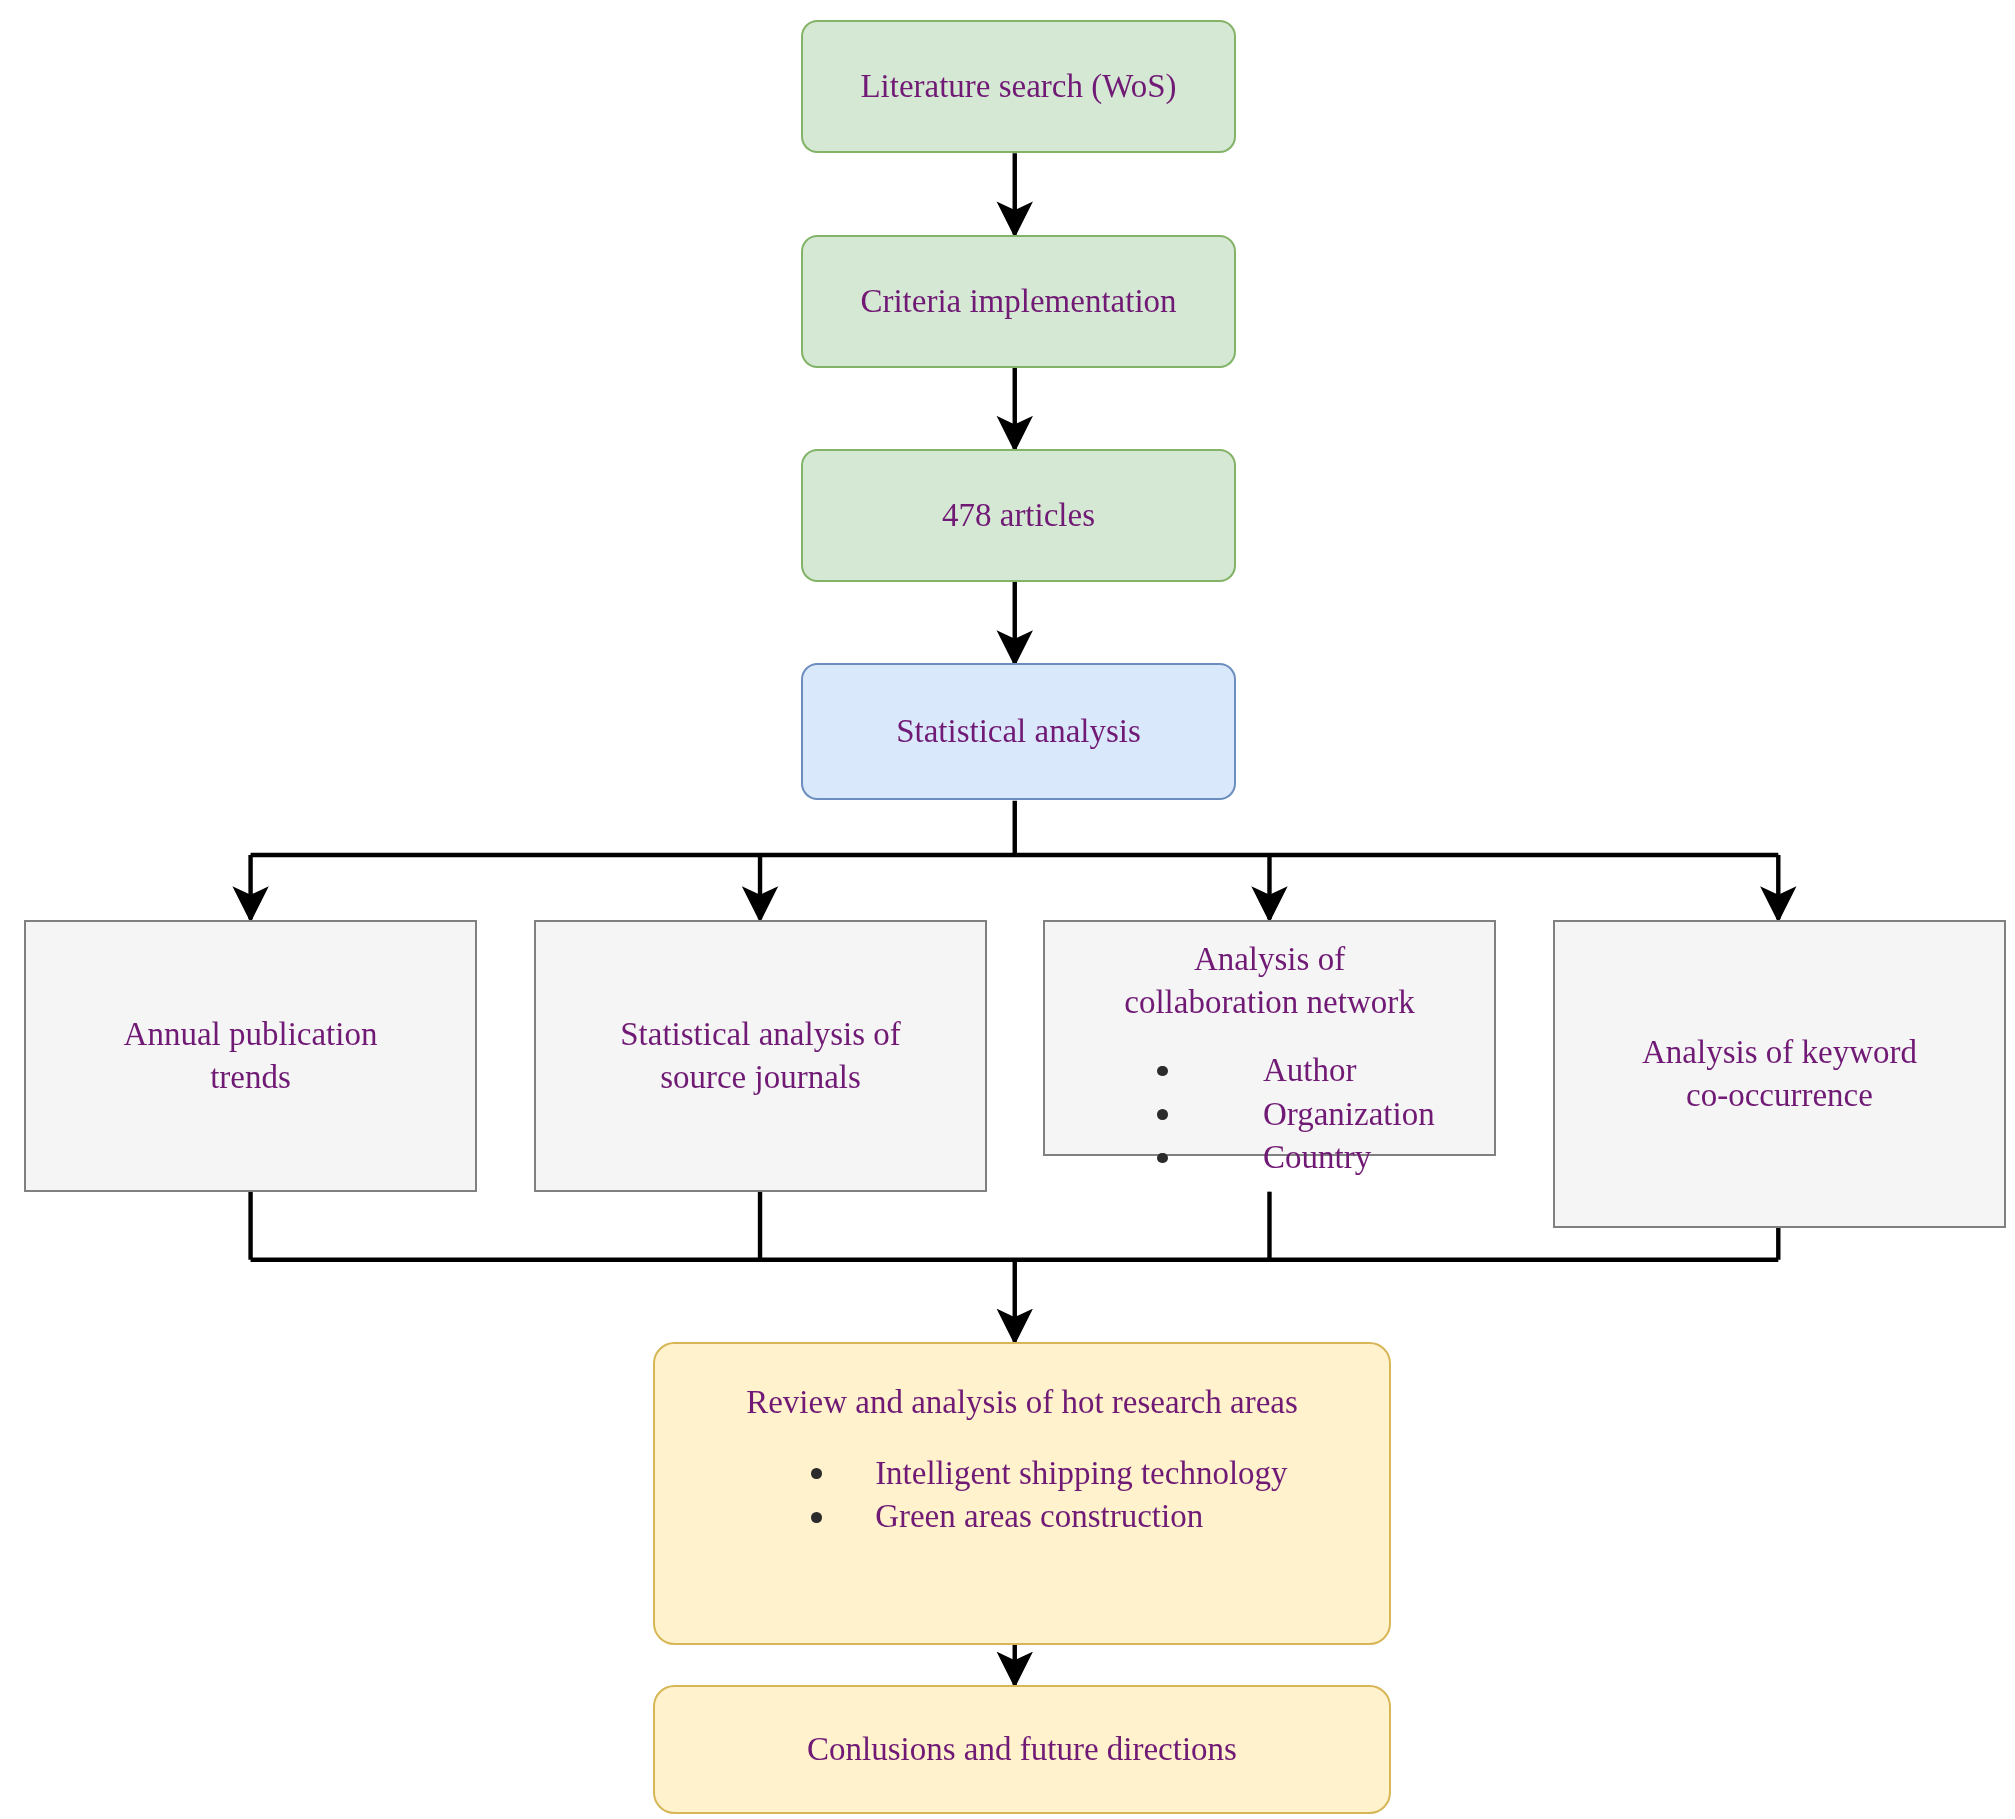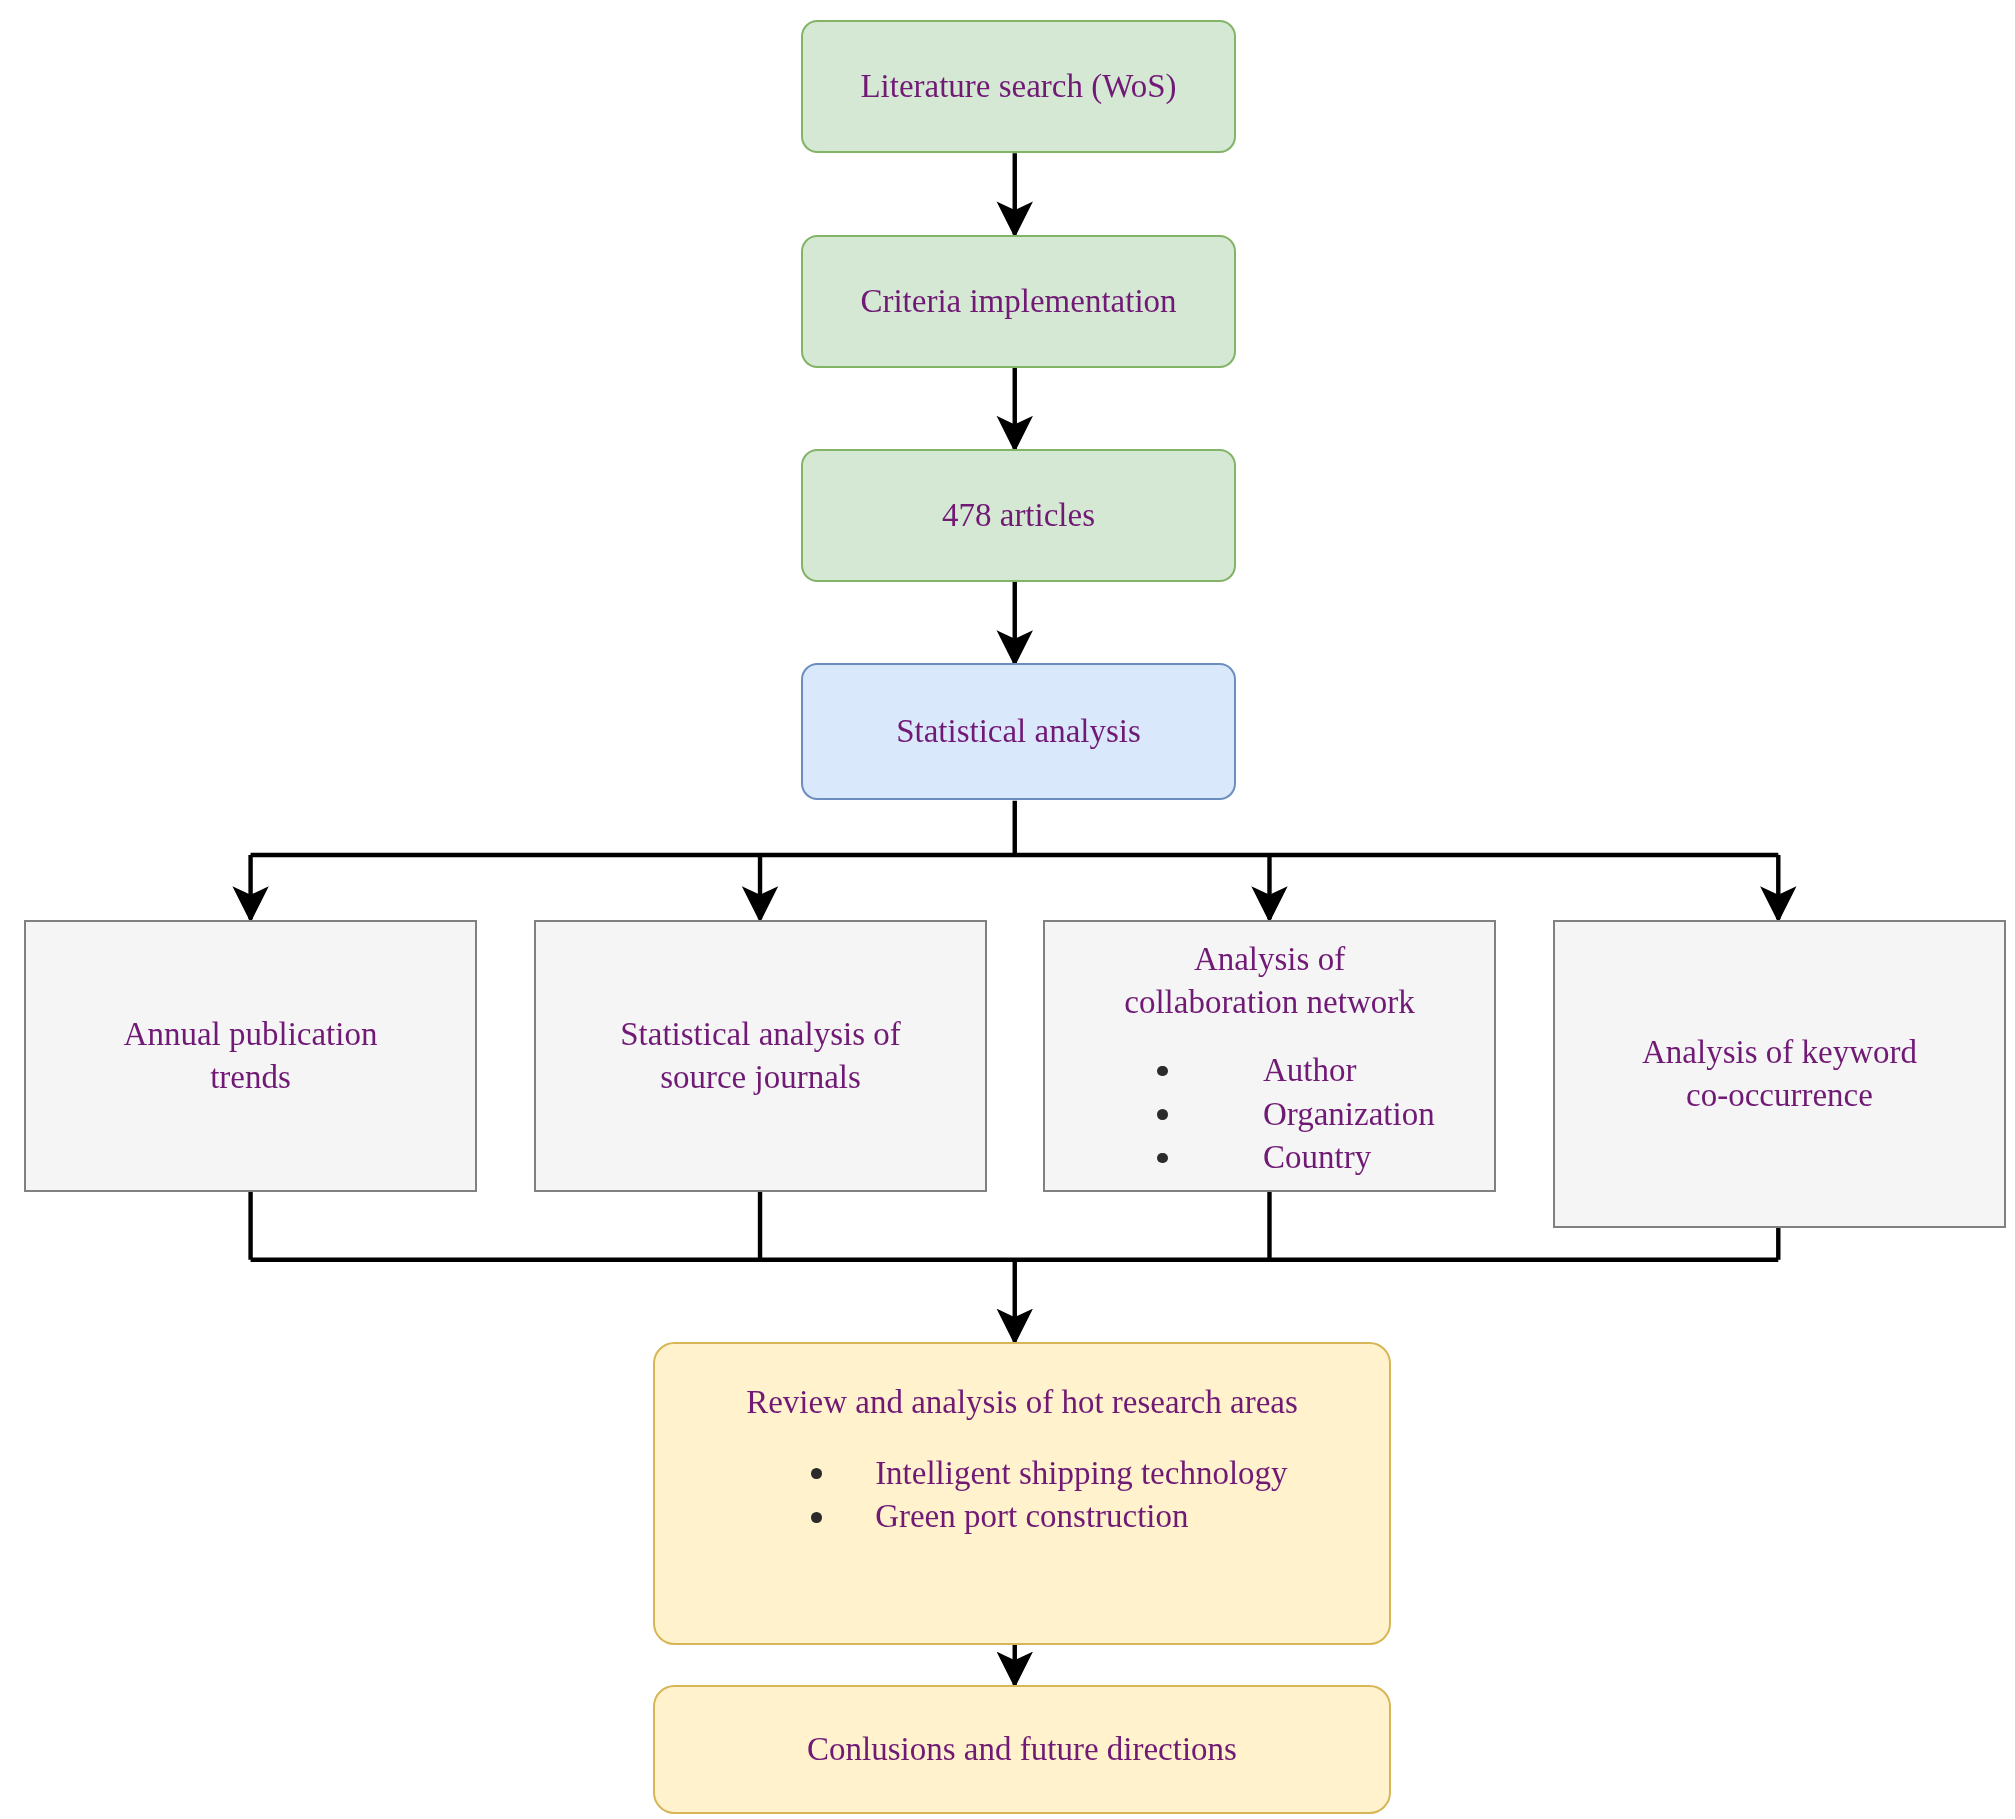--- a/index.html
+++ b/index.html
@@ -85,21 +85,21 @@
   <div class="node n-gray fs-52" style="left:24px;top:920px;width:453px;height:272px;">
     <span class="title">Annual publication
 trends</span>
   </div>
 
   <div class="node n-gray fs-52" style="left:534px;top:920px;width:453px;height:272px;">
     <span class="title">Statistical analysis of
 source journals</span>
   </div>
 
-  <div class="node n-gray fs-52" style="left:1043px;top:920px;width:453px;height:272px;justify-content:flex-start;padding-top:16.4px;align-items:center;">
+  <div class="node n-gray fs-52" style="left:1043px;top:920px;width:453px;height:236px;justify-content:flex-start;padding-top:16.4px;align-items:center;">
     <span class="title">Analysis of
 collaboration network</span>
     <ul class="bullets bl-collab fs-52">
       <li>
         <span class="dot"></span>
         <span class="btext">Author</span>
       </li>
       <li>
         <span class="dot"></span>
         <span class="btext">Organization</span>
@@ -118,21 +118,21 @@
 
   <div class="node n-yellow fs-52" style="left:653px;top:1342px;width:738px;height:303px;justify-content:flex-start;padding-top:37px;">
     <span class="title">Review and analysis of hot research areas</span>
     <ul class="bullets bl-hot fs-52">
       <li>
         <span class="dot"></span>
         <span class="btext">Intelligent shipping technology</span>
       </li>
       <li>
         <span class="dot"></span>
-        <span class="btext">Green port construction</span>
+        <span class="btext">Green areas construction</span>
       </li>
     </ul>
   </div>
 
   <div class="node n-yellow fs-52" style="left:653px;top:1685px;width:738px;height:129px;">
     <span class="title">Conlusions and future directions</span>
   </div>
 
 </div>
 

